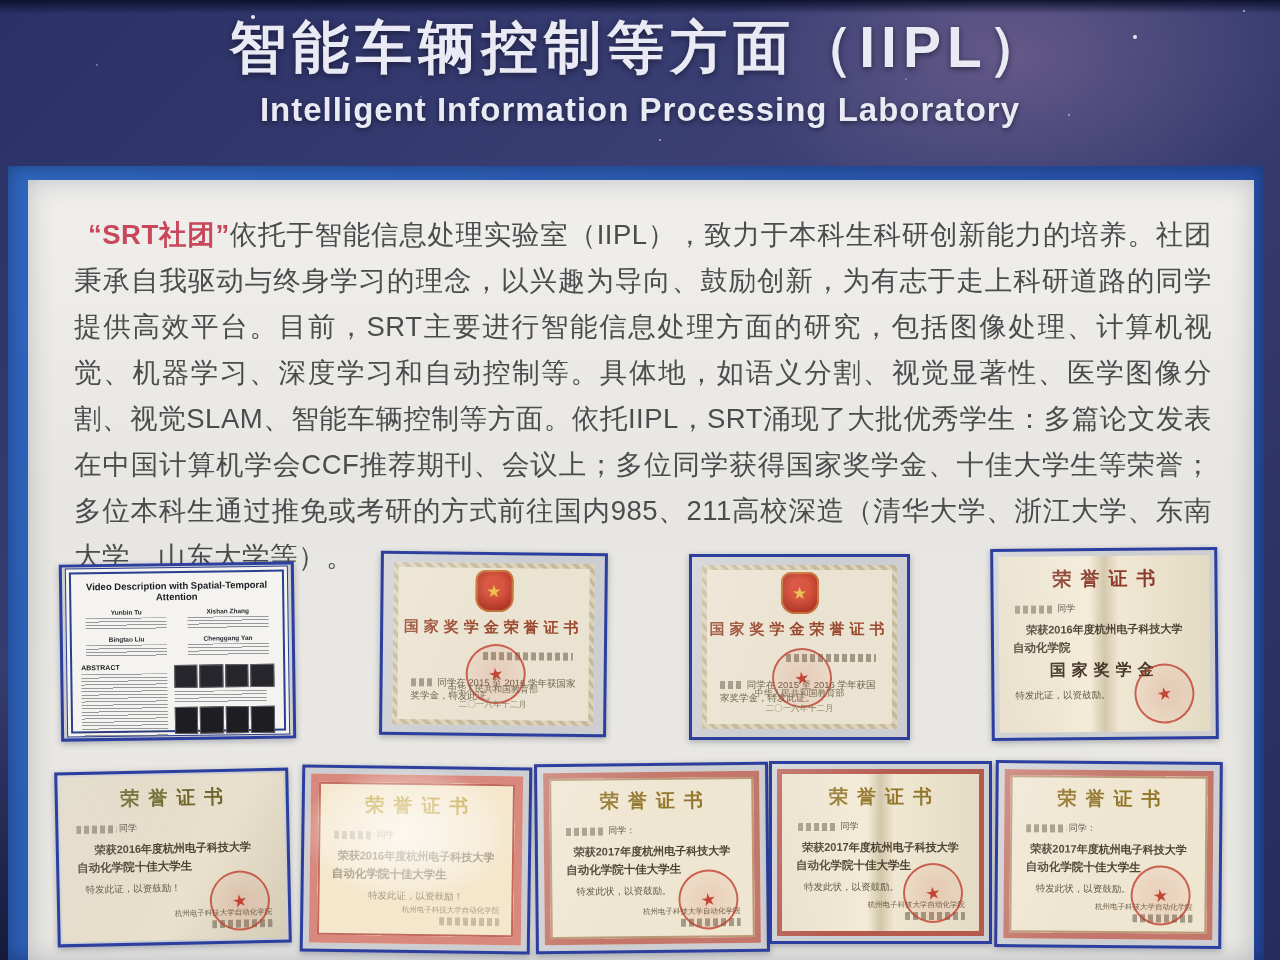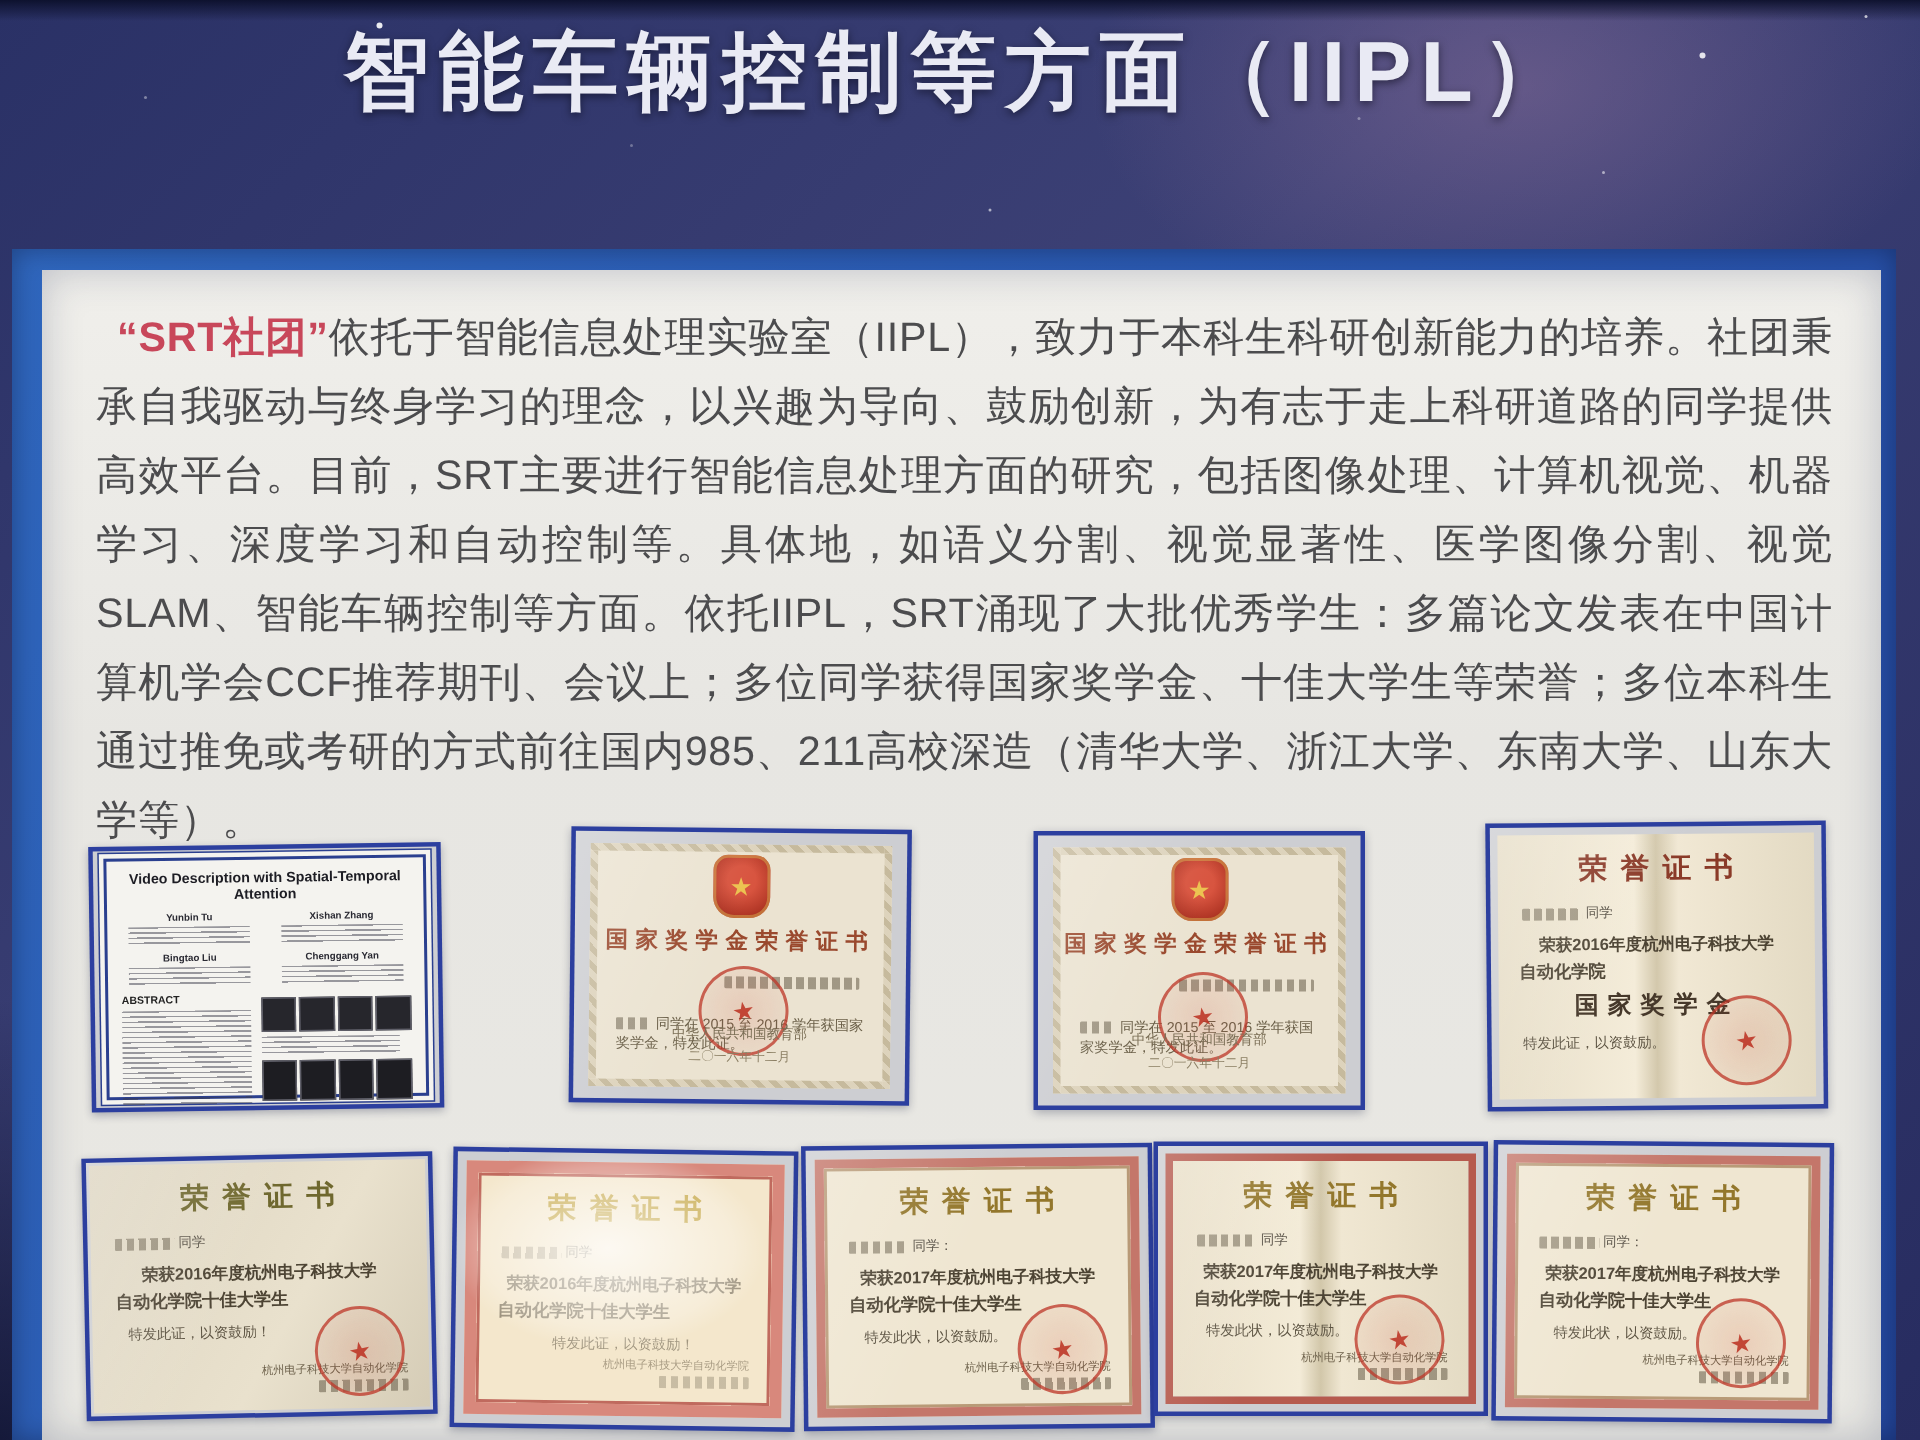--- a/index.html
+++ b/index.html
@@ -25,21 +25,21 @@
   .header h2{margin:4px 0 0;font-size:33px;font-weight:bold;letter-spacing:1px;
     text-shadow:0 2px 5px rgba(0,0,10,.5);}
   
   .frame{position:absolute;left:8px;top:166px;right:16px;bottom:0;
     background:linear-gradient(120deg,#2f66bd,#24479d);box-shadow:0 0 18px rgba(0,0,20,.35) inset;
     padding:14px 10px 0 20px;box-sizing:border-box;}
   .panel{position:relative;width:100%;height:100%;
     background:linear-gradient(180deg,#f0efeb,#e7e6e2 40%,#e9e8e3);
     box-shadow:0 0 26px rgba(40,50,90,.25) inset;}
   
-  .intro{position:absolute;left:32px;right:28px;top:18px;margin:4px;
+  .intro{position:absolute;left:32px;right:28px;top:18px;margin:14px;
     font-size:27.5px;line-height:46px;color:#4c4c4e;text-align:justify;text-indent:14px;
     letter-spacing:.5px;}
   .intro .hl{color:#c8475a;font-weight:bold;}
   
   .photo{position:absolute;background:#2c3f9f;padding:3px;box-sizing:border-box;
     box-shadow:0 2px 6px rgba(20,25,60,.3);}
   .ph-in{position:relative;width:100%;height:100%;background:#cdced2;overflow:hidden;}
   .glare{position:absolute;inset:0;pointer-events:none;
     background:linear-gradient(115deg,rgba(255,255,255,.22),transparent 45%);}
   .glare.strong{background:radial-gradient(140px 90px at 45% 35%,rgba(255,255,255,.75),rgba(255,255,255,.25) 60%,transparent 75%);}
@@ -109,20 +109,21 @@
     background:linear-gradient(90deg,#e9dfc8 0%,#f3ebd7 43%,#d2c7aa 50%,#f0e7d2 57%,#e4dbc4 100%);}
   .faded{opacity:.55;}
 </style>
 </head>
 <body>
 
 <div class="stars"></div>
 
 <header class="header">
   <h1>智能车辆控制等方面（IIPL）</h1>
+  <h2>Intelligent Information Processing Laboratory</h2>
 </header>
 
 <div class="frame">
   <div class="panel">
 
     <p class="intro"><span class="hl">“SRT社团”</span><span>依托于智能信息处理实验室（IIPL），致力于本科生科研创新能力的培养。社团秉承自我驱动与终身学习的理念，以兴趣为导向、鼓励创新，为有志于走上科研道路的同学提供高效平台。目前，SRT主要进行智能信息处理方面的研究，包括图像处理、计算机视觉、机器学习、深度学习和自动控制等。具体地，如语义分割、视觉显著性、医学图像分割、视觉SLAM、智能车辆控制等方面。依托IIPL，SRT涌现了大批优秀学生：多篇论文发表在中国计算机学会CCF推荐期刊、会议上；多位同学获得国家奖学金、十佳大学生等荣誉；多位本科生通过推免或考研的方式前往国内985、211高校深造（清华大学、浙江大学、东南大学、山东大学等）。</span></p>
 
     <figure class="photo" style="left:32px;top:383px;width:235px;height:177px;transform:rotate(-0.8deg);margin:0;">
       <div class="ph-in">
         <div class="paper-page">

